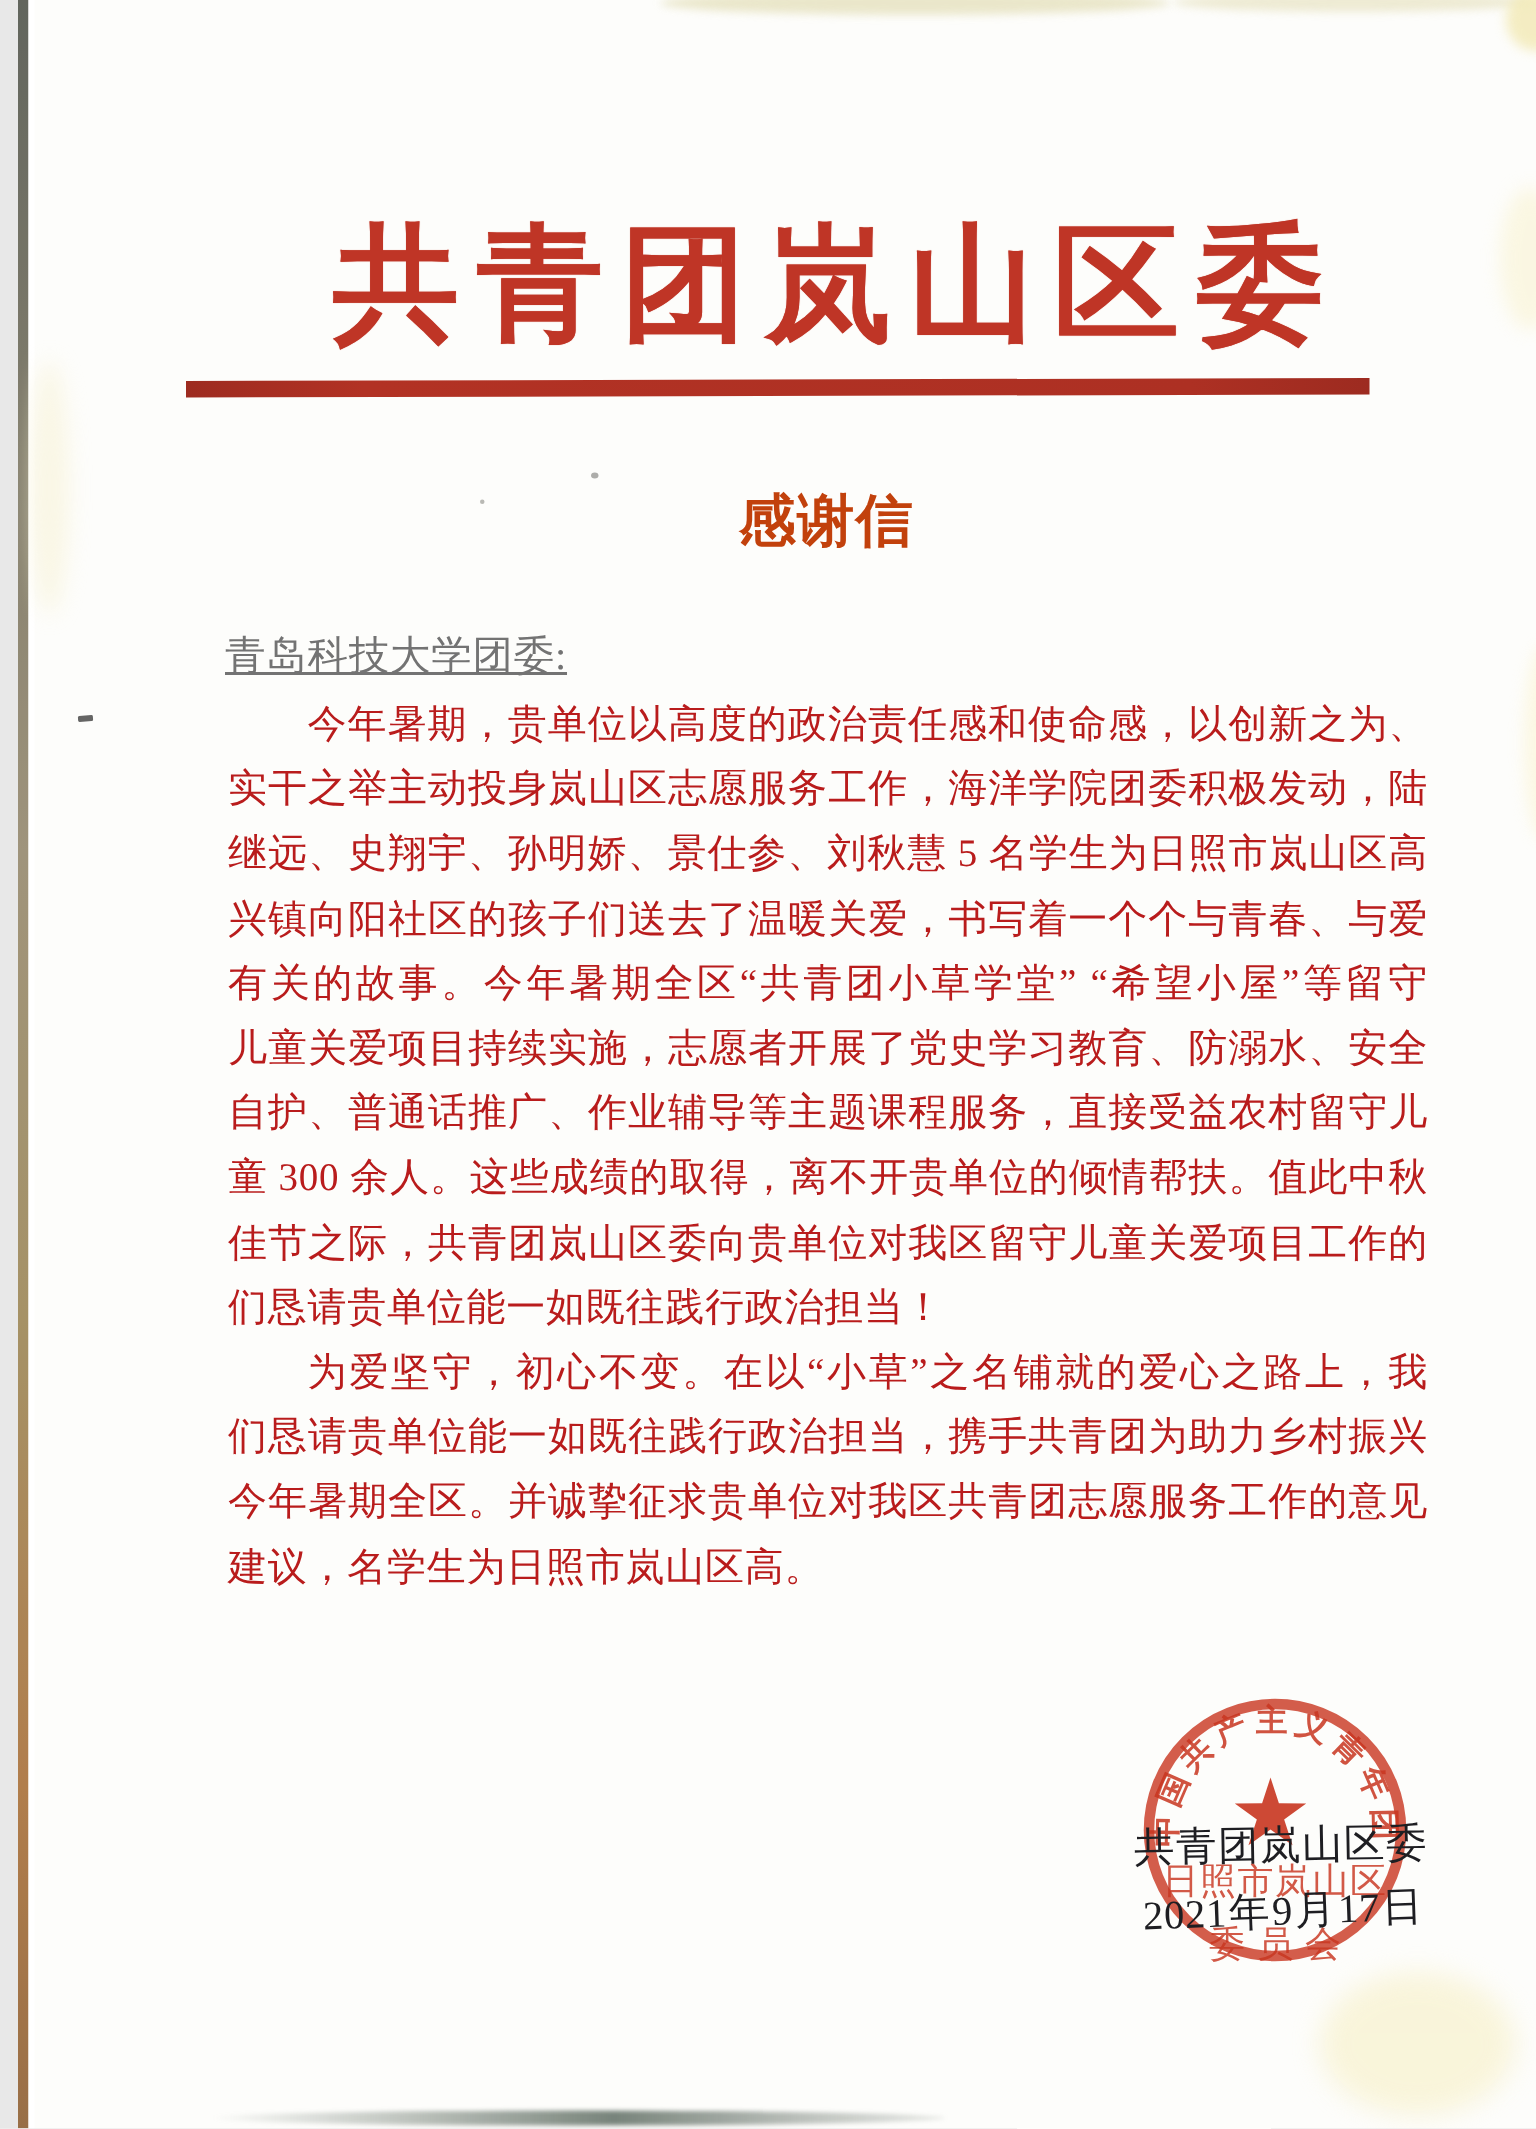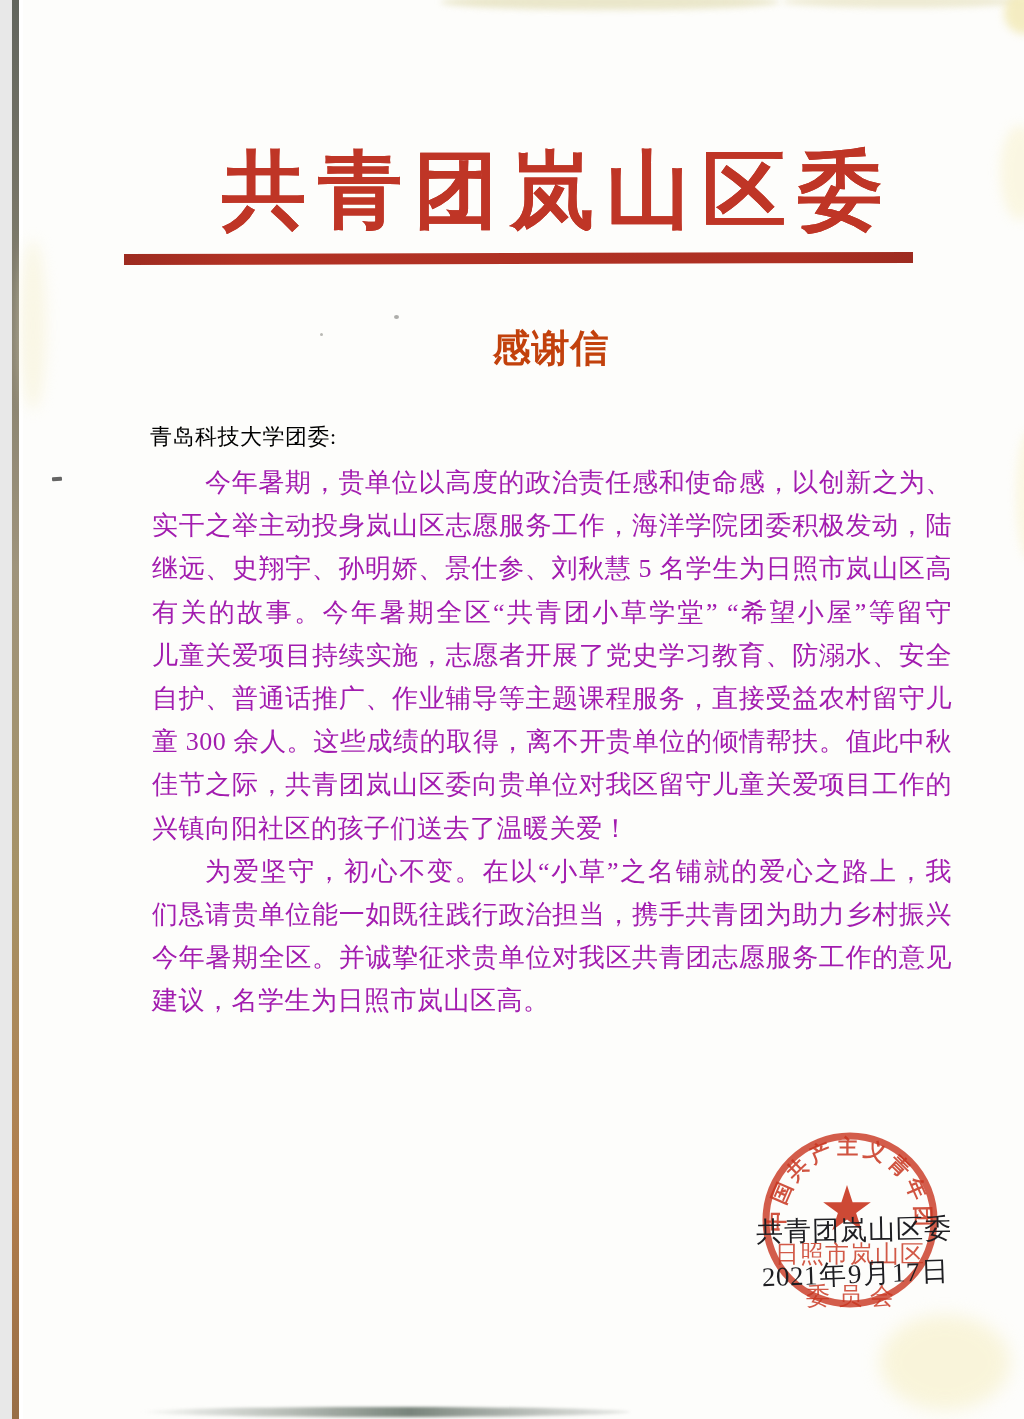--- a/index.html
+++ b/index.html
@@ -46,24 +46,24 @@
     background:linear-gradient(90deg,#9d2b20,#b23224 15%,#ad3023 85%,#9d2b20);
     transform:rotate(-.15deg);
   }
   
   .doc-title {
     position:absolute; left:54px; width:970px; top:327px;
     text-align:center; color:#c2410c; font-weight:bold; font-size:38px; line-height:42px;
     letter-spacing:1px;
   }
   .salutation {
-    position:absolute; left:138px; top:419px; font-size:22px; color:#000000;
-    line-height:36px; letter-spacing:0.5px;
+    position:absolute; left:138px; top:419px; font-size:27px; color:#737373;
+    line-height:36px; letter-spacing:0.5px;text-decoration:underline;
   }
-  .body-block { position:absolute; left:140px; top:461px; width:800px; color:#a21caf; }
+  .body-block { position:absolute; left:140px; top:461px; width:800px; color:#b91c1c; }
   .bline {
     font-size:26px; line-height:43.2px; letter-spacing:.5px;
     text-align:justify; text-align-last:justify; text-justify:inter-character;
     white-space:pre-wrap;
   }
   .bline.short { text-align:left; text-align-last:left; }
   .bline.indent { text-indent:53px; }
   
   .sig-org {
     position:absolute; right:84px; top:1212px; font-size:27px; color:#1e1e22;
@@ -100,26 +100,27 @@
   <div class="red-rule"></div>
 
   <div class="doc-title">感谢信</div>
 
   <div class="salutation">青岛科技大学团委:</div>
 
   <div class="body-block">
     <div class="bline indent">今年暑期，贵单位以高度的政治责任感和使命感，以创新之为、</div>
     <div class="bline">实干之举主动投身岚山区志愿服务工作，海洋学院团委积极发动，陆</div>
     <div class="bline">继远、史翔宇、孙明娇、景仕参、刘秋慧 5 名学生为日照市岚山区高</div>
+    <div class="bline">兴镇向阳社区的孩子们送去了温暖关爱，书写着一个个与青春、与爱</div>
     <div class="bline">有关的故事。今年暑期全区“共青团小草学堂” “希望小屋”等留守</div>
     <div class="bline">儿童关爱项目持续实施，志愿者开展了党史学习教育、防溺水、安全</div>
     <div class="bline">自护、普通话推广、作业辅导等主题课程服务，直接受益农村留守儿</div>
     <div class="bline">童 300 余人。这些成绩的取得，离不开贵单位的倾情帮扶。值此中秋</div>
     <div class="bline">佳节之际，共青团岚山区委向贵单位对我区留守儿童关爱项目工作的</div>
-    <div class="bline short">兴镇向阳社区的孩子们送去了温暖关爱！</div>
+    <div class="bline short">们恳请贵单位能一如既往践行政治担当！</div>
     <div class="bline indent">为爱坚守，初心不变。在以“小草”之名铺就的爱心之路上，我</div>
     <div class="bline">们恳请贵单位能一如既往践行政治担当，携手共青团为助力乡村振兴</div>
     <div class="bline">今年暑期全区。并诚挚征求贵单位对我区共青团志愿服务工作的意见</div>
     <div class="bline short">建议，名学生为日照市岚山区高。</div>
   </div>
 
   <svg class="seal" viewBox="0 0 176 176" aria-hidden="true">
     <defs>
       <path id="sealArc" d="M 26 110.6 A 66 66 0 1 1 150 110.6" fill="none"></path>
     </defs>

